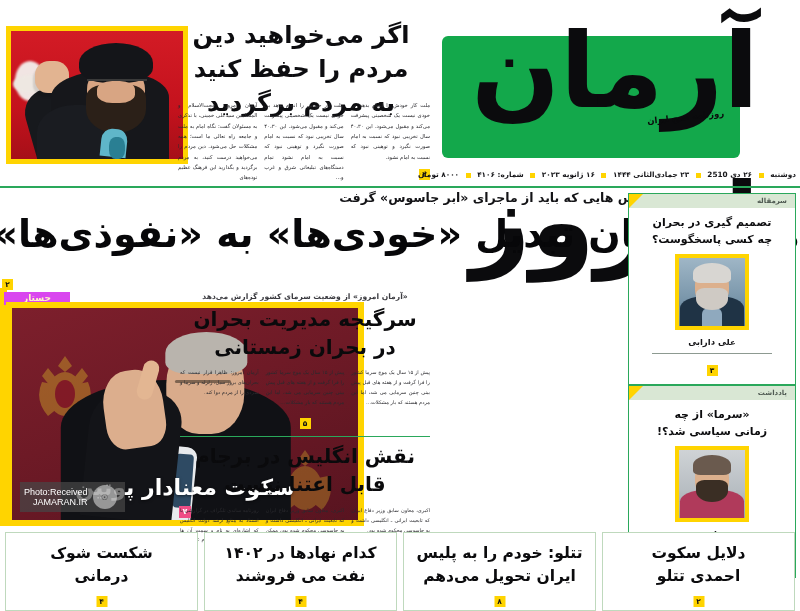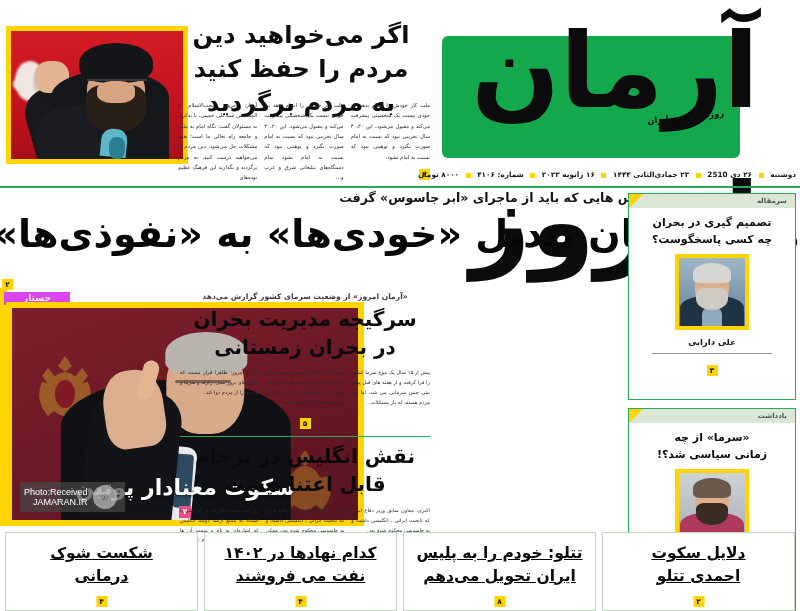--- a/index.html
+++ b/index.html
@@ -248,22 +248,22 @@
     flex: 1; font-size: 5.1px; line-height: 1.95; color: #2a2a2e;
     text-align: justify; text-align-last: right;
   }
   .mid-pb { text-align: center; margin-top: 3px; }
 
   
   .sidebar {
     position: absolute; right: 4px; top: 193px; width: 168px;
   }
   .side-card {
-    border: 1.4px solid #2aa85b; background: #fff; margin-bottom: 8px;
-    position: relative; padding-bottom: 22px;
+    border: 1.4px solid #2aa85b; background: #fff; margin-bottom: 0;
+    position: relative; padding-bottom: 7px;
   }
   .side-tag {
     position: relative; height: 14px; background: #d9e7d4; overflow: hidden;
   }
   .side-tag span {
     position: absolute; right: 8px; top: 0; line-height: 14px;
     font-size: 7px; font-weight: 700; color: #4f5a52;
   }
   .side-tag:after {
     content: ""; position: absolute; left: 0; top: 0;
@@ -301,21 +301,21 @@
   .side-pb { text-align: center; }
 
   
   .bottom-strip {
     position: absolute; left: 0; top: 532px; width: 800px; height: 79px;
     display: flex; gap: 6px; padding: 0 5px; direction: rtl;
   }
   .bcard {
     flex: 1; border: 1.5px solid #bfd9bd; background: #fff;
     display: flex; flex-direction: column; align-items: center;
-    justify-content: center; padding: 6px 5px 20px; position: relative; text-decoration: underline;
+    justify-content: center; padding: 6px 5px 20px; position: relative;
   }
   .bcard-head {
     font-size: 15.5px; font-weight: 700; color: #0b0b0d; text-align: center;
     line-height: 1.45; letter-spacing: -0.4px;
   }
   .bcard-pb { position: absolute; bottom: 3px; left: 50%; transform: translateX(-50%); }
 </style>
 </head>
 <body>
 

